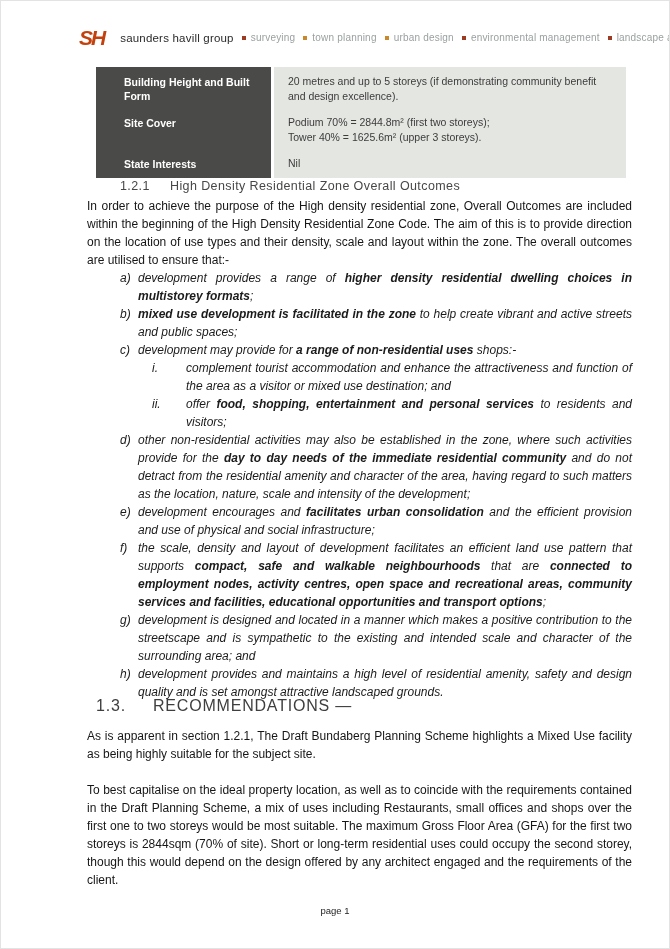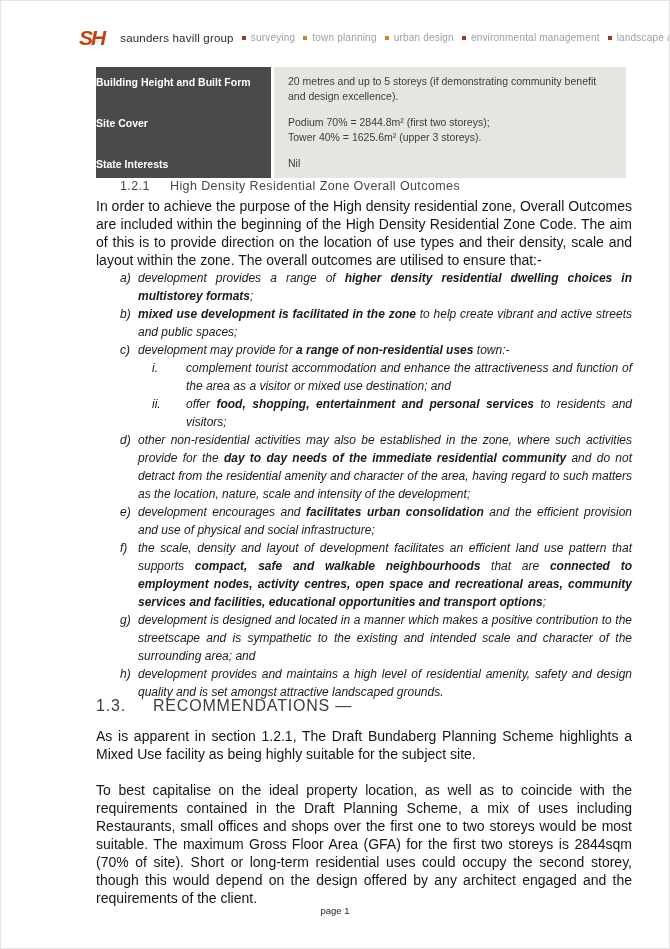--- a/index.html
+++ b/index.html
@@ -62,21 +62,21 @@
   .trow {
     display: grid;
     grid-template-columns: 175px 1fr;
     column-gap: 3px;
   }
   .tlabel {
     background: #4a4a48;
     color: #ffffff;
     font-weight: bold;
     font-size: 10.5px;
-    padding: 8px 10px 4px 0;
+    padding: 8px 10px 4px 28px;
     line-height: 14px;
   }
   .tvalue {
     background: #e4e6e2;
     color: #3c3c3c;
     font-size: 10.5px;
     padding: 7px 22px 4px 14px;
     line-height: 15px;
   }
   .trow.last .tlabel, .trow.last .tvalue { padding-bottom: 7px; }
@@ -98,22 +98,22 @@
     display: flex;
     font-size: 16px;
     color: #3e3e3e;
     letter-spacing: 0.8px;
   }
   .h-13 .sec-num { flex: 0 0 57px; }
 
   
   .para {
     position: absolute;
-    left: 95px; right: 37px;
-    font-size: 14px;
+    left: 86px; right: 37px;
+    font-size: 12px;
     line-height: 18px;
     text-align: justify;
     color: #161616;
   }
   .p-intro  { top: 196px; }
   .p-rec1   { top: 726px; }
   .p-rec2   { top: 780px; }
 
   
   .outcomes {
@@ -216,21 +216,21 @@
     </div>
     <div class="li">
       <span class="marker">b)</span>
       <div class="li-body">
           <div class="li-text"><span class="b">mixed use development is facilitated in the zone</span><span> to help create vibrant and active streets and public spaces;</span></div>
         </div>
     </div>
     <div class="li">
       <span class="marker">c)</span>
       <div class="li-body">
-        <div class="li-text"><span>development may provide for </span><span class="b">a range of non-residential uses</span><span> town:-</span></div>
+        <div class="li-text"><span>development may provide for </span><span class="b">a range of non-residential uses</span><span> shops:-</span></div>
         <div class="subli">
           <span class="marker2">i.</span>
           <div class="li-text"><span>complement tourist accommodation and enhance the attractiveness and function of the area as a visitor or mixed use destination; and</span></div>
         </div>
         <div class="subli">
           <span class="marker2">ii.</span>
           <div class="li-text"><span>offer </span><span class="b">food, shopping, entertainment and personal services</span><span> to residents and visitors;</span></div>
         </div>
       </div>
     </div>

